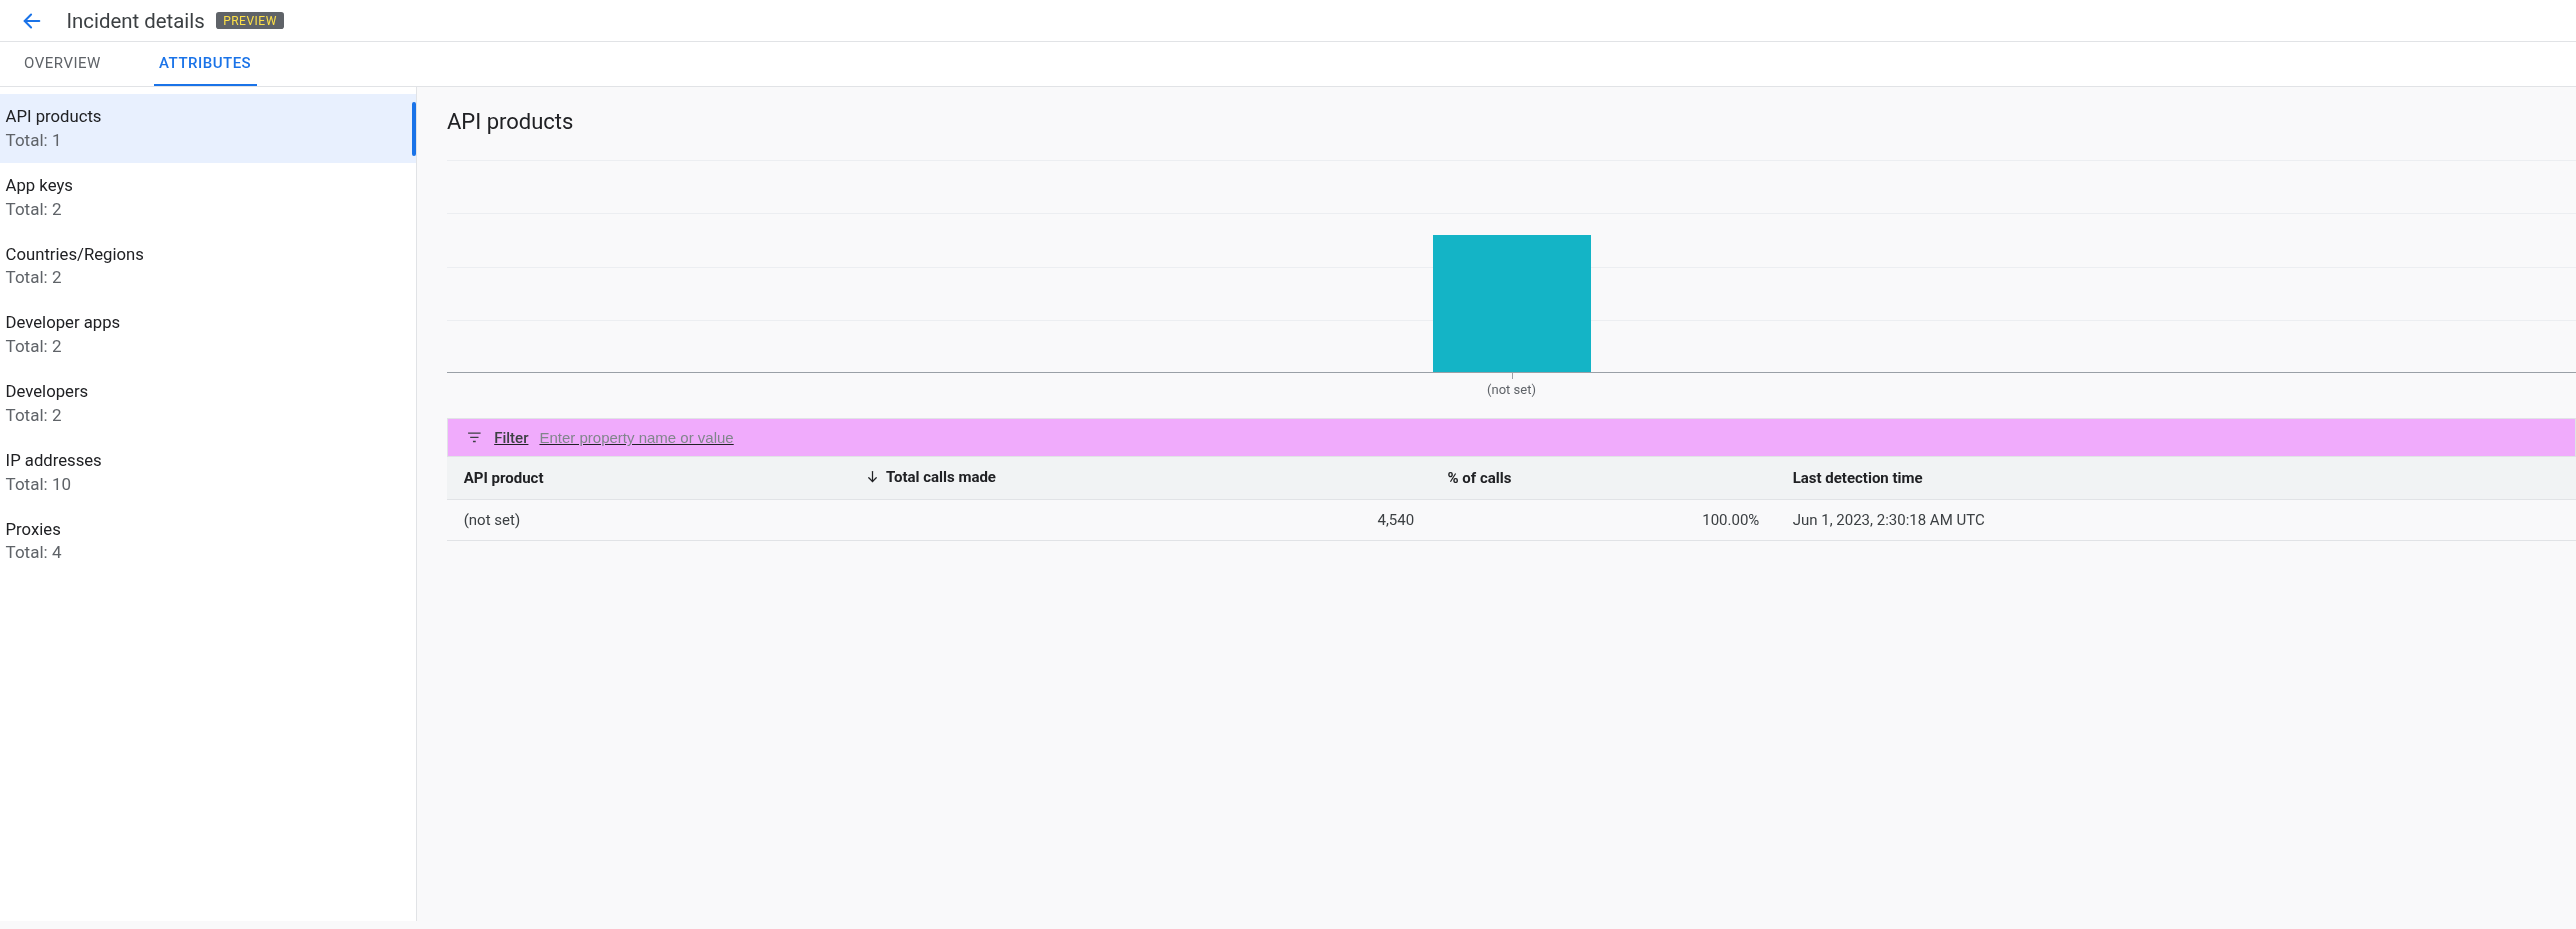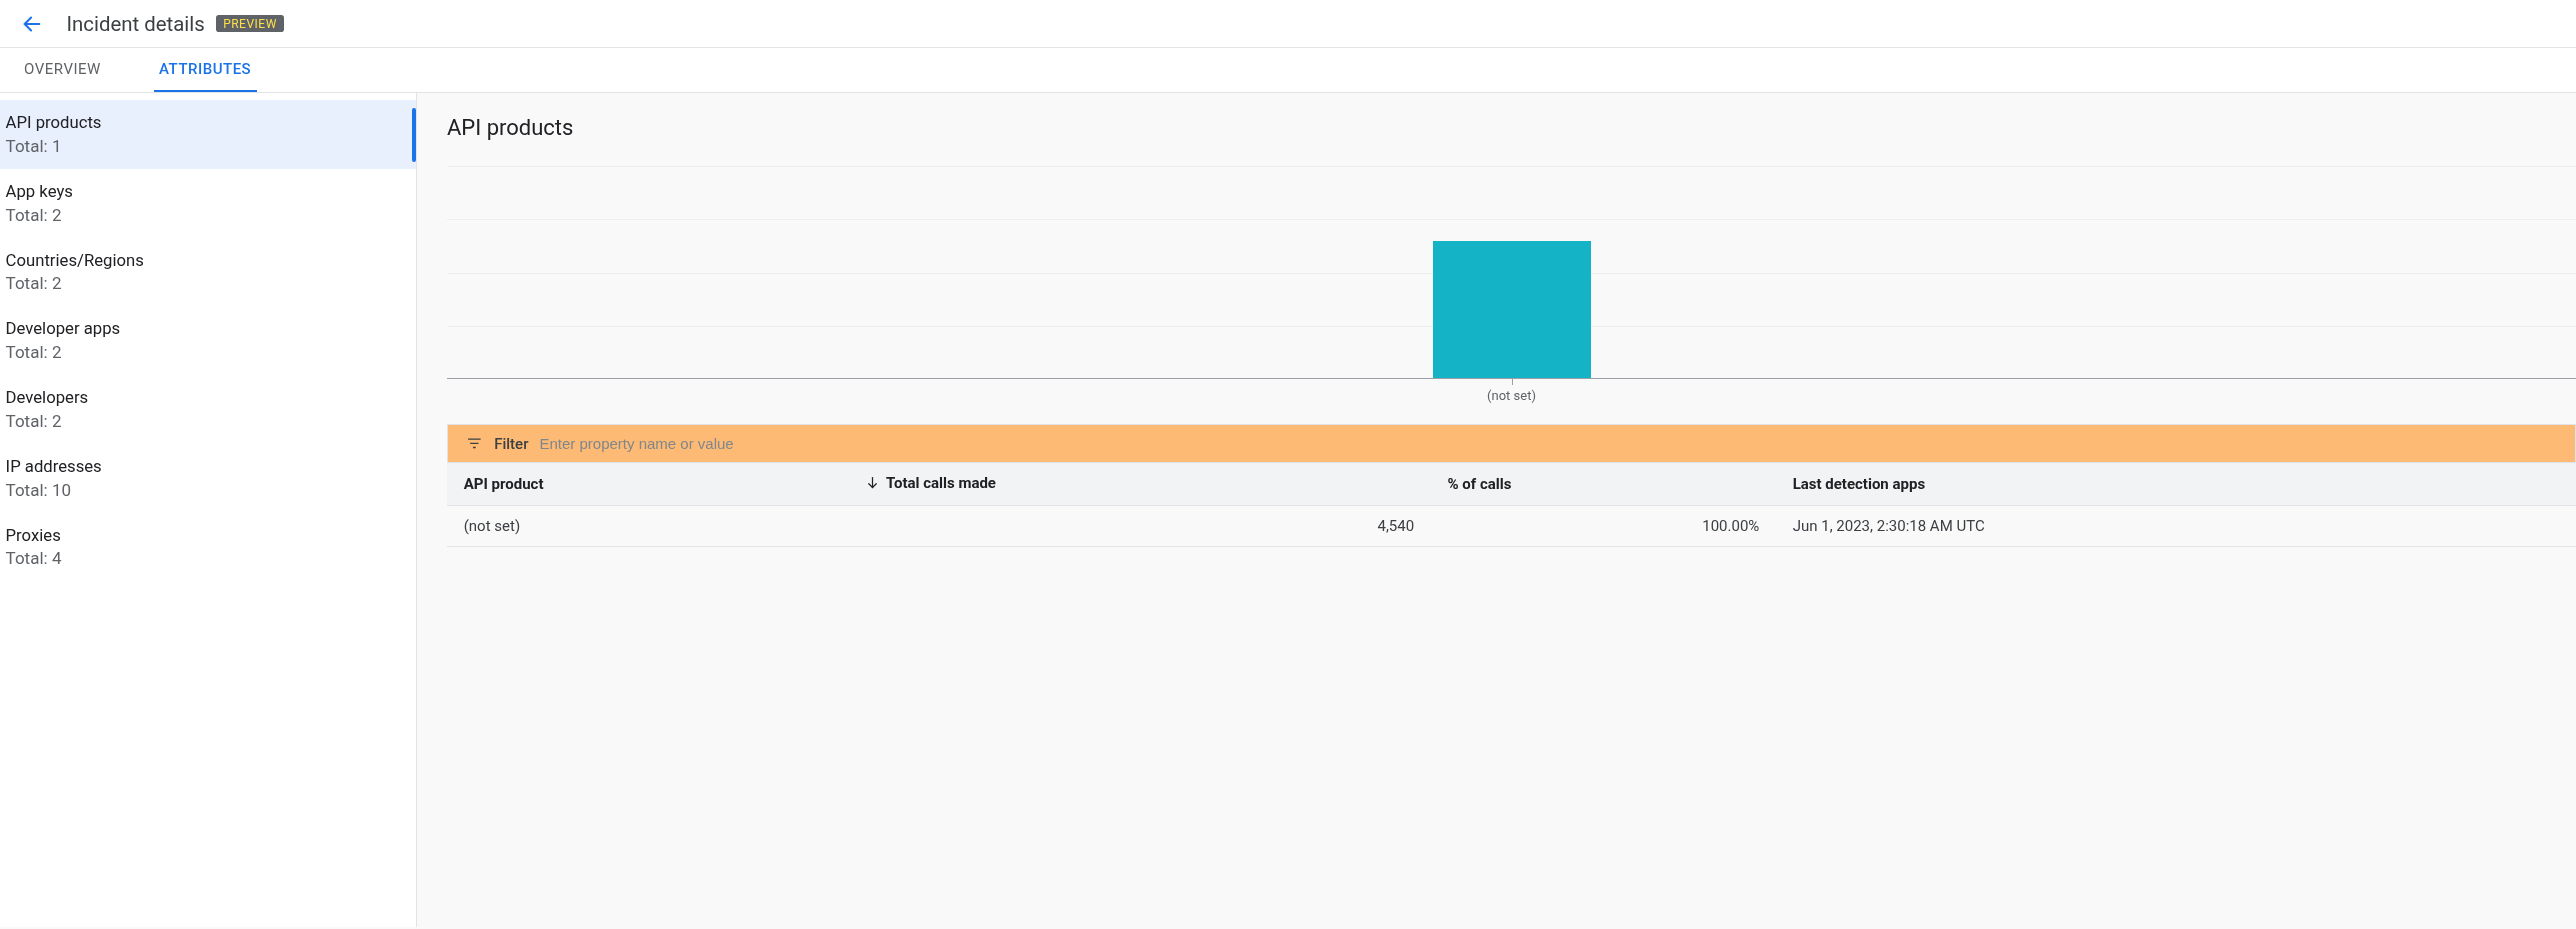--- a/index.html
+++ b/index.html
@@ -8,21 +8,21 @@
     height: 100%;
     font-family: "Google Sans", Roboto, "Helvetica Neue", Arial, sans-serif;
     background: #f9f9fa;
     color: #202124;
     font-size: 15px;
   }
   
   .header {
     display: flex;
     align-items: center;
-    height: 48px;
+    height: 42px;
     padding: 0 18.5px;
     background: #fff;
     border-bottom: 0.9px solid #e1e3e6;
     gap: 22px;
   }
   .back-btn {
     width: 26px; height: 26px;
     display: flex; align-items: center; justify-content: center;
     color: #1a73e8;
     cursor: pointer;
@@ -157,28 +157,29 @@
   .bar-label {
     position: absolute;
     bottom: -24px;
     width: 100%;
     text-align: center;
     font-size: 13px;
     color: #5f6368;
   }
   
   .filter-bar {
-    background: #fdba74;
+    background: #f0abfc;
     border: 0.9px solid #e1e3e6;
     border-bottom: none;
     display: flex;
     align-items: center;
     gap: 11px;
     padding: 9.3px 16.7px;
     font-size: 15px;
+    text-decoration: underline;
   }
   .filter-icon {
     width: 18.5px; height: 18.5px;
     display: flex; align-items: center; justify-content: center;
     color: #3c4043;
   }
   .filter-label {
     font-weight: 500;
     color: #3c4043;
   }
@@ -311,21 +312,21 @@
           <th>API product</th>
           <th class="col-calls sort">
             <span class="sort-arrow">
               <svg width="15" height="15" viewBox="0 0 24 24" fill="none" stroke="currentColor" stroke-width="2" stroke-linecap="round" stroke-linejoin="round">
                   <line x1="12" y1="4" x2="12" y2="20"></line>
                   <polyline points="6 14 12 20 18 14"></polyline>
                 </svg>
             </span><span>Total calls made</span>
           </th>
           <th class="col-pct">% of calls</th>
-          <th>Last detection apps</th>
+          <th>Last detection time</th>
         </tr>
       </thead>
       <tbody id="table-body">
           <tr>
             <td>(not set)</td>
             <td class="col-calls">4,540</td>
             <td class="col-pct">100.00%</td>
             <td>Jun 1, 2023, 2:30:18 AM UTC</td>
           </tr>
         </tbody>

